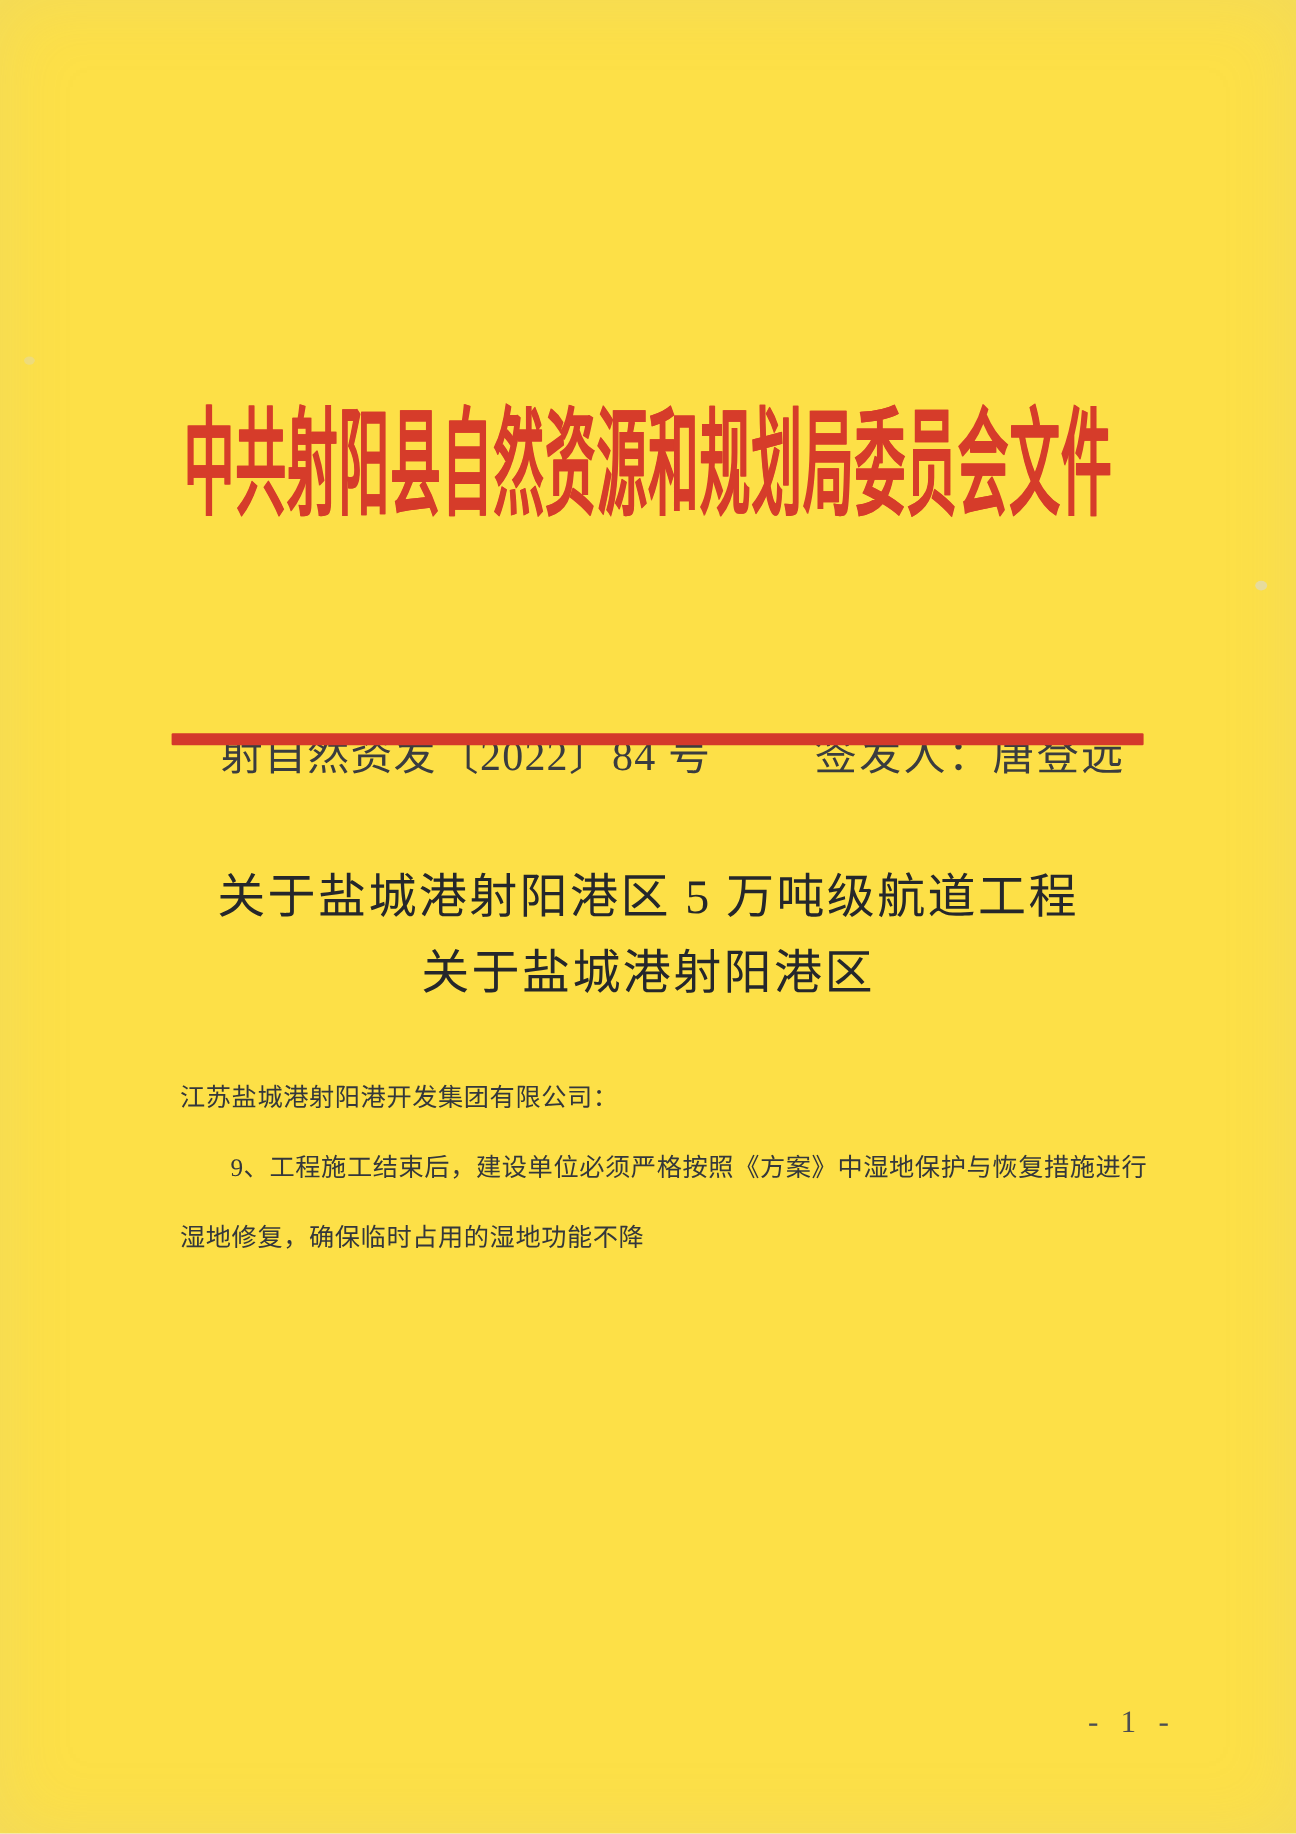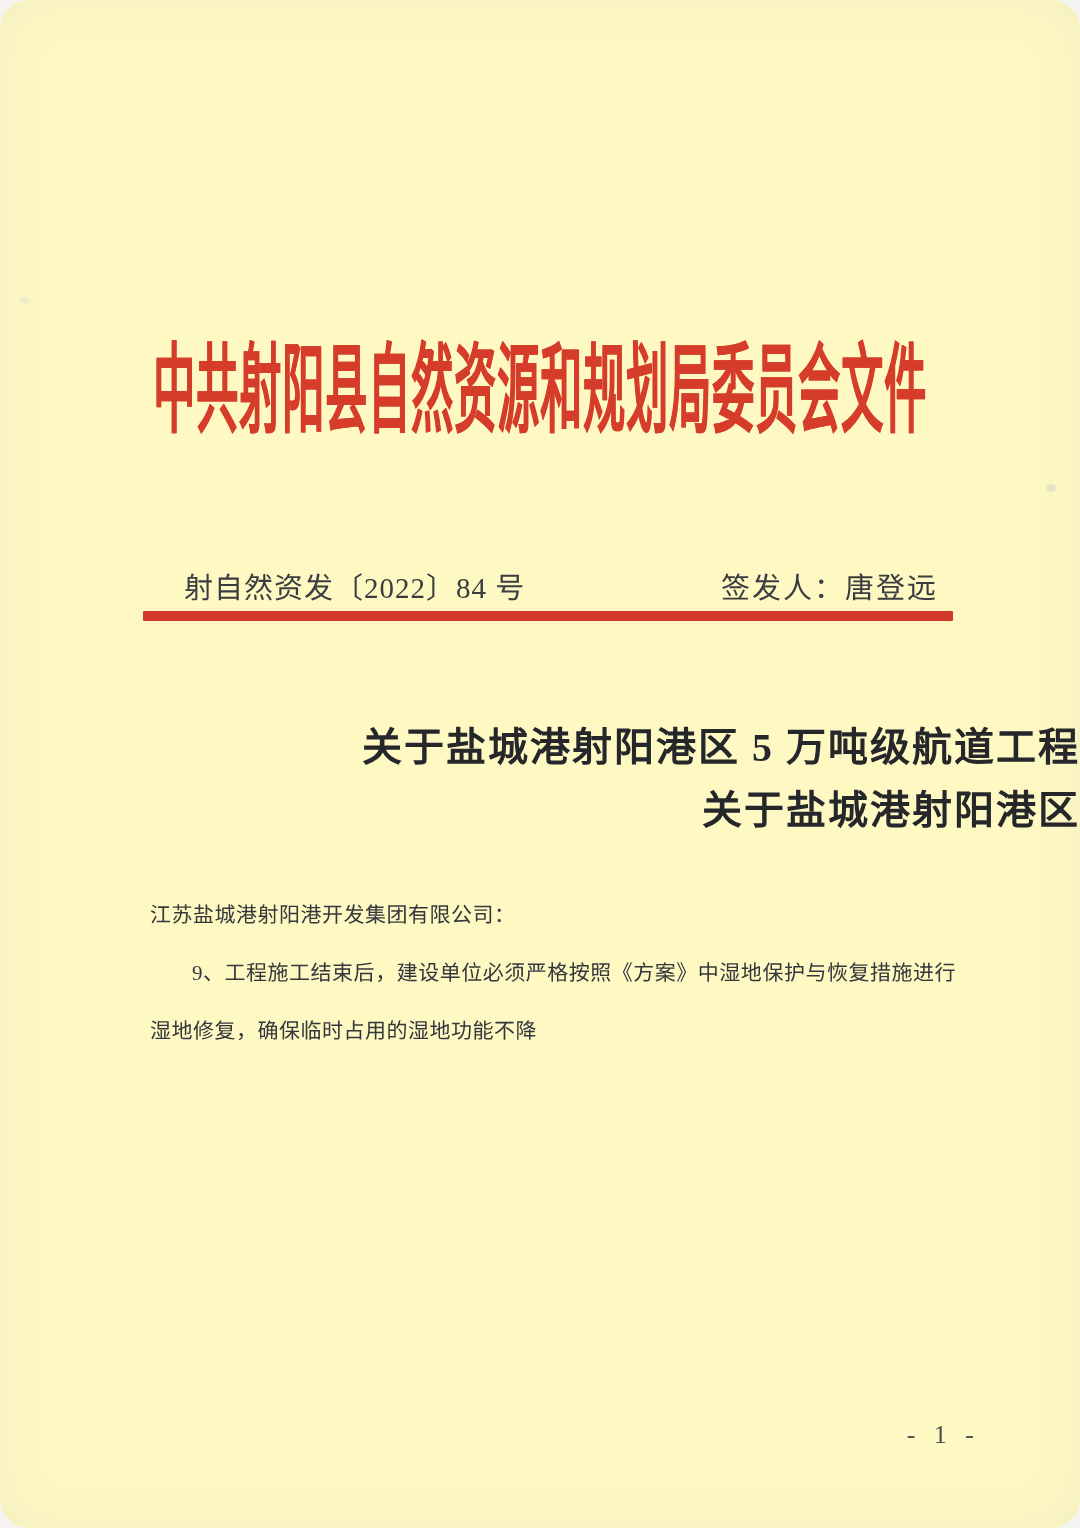--- a/index.html
+++ b/index.html
@@ -8,25 +8,24 @@
     width: 1080px;
     background: #f4f3f1;
     font-family: "Liberation Serif", "DejaVu Serif", serif;
   }
 
   .page {
     position: relative;
     width: 1080px;
     height: 1528px;
     margin: 0 auto;
-    background: #fef9c3;
+    background: #fde047;
     overflow: hidden;
     box-shadow: inset 0 0 60px rgba(190,188,184,0.18);
     color: #2f3134;
-    border-radius: 29px;
   }
 
   
   .letterhead {
     position: absolute;
     top: 342px;
     left: 0;
     width: 100%;
     text-align: center;
     pointer-events: none;
@@ -46,46 +45,46 @@
 
   
   .meta-row {
     position: absolute;
     top: 564px;
     left: 150px;
     width: 800px;
     display: flex;
     justify-content: space-between;
     align-items: baseline;
-    font-size: 29px;
+    font-size: 35px;
     color: #3a3c3f;
     gap: 29px;
   }
   .meta-row .doc-number { padding-left: 34px; letter-spacing: 1px; }
-  .meta-row .issuer { padding-right: 12px; letter-spacing: 2px; }
+  .meta-row .issuer { padding-right: 12px; letter-spacing: 2px; margin-top: 37px; }
 
   
   .red-rule {
     position: absolute;
     top: 611px;
     left: 143px;
     width: 810px;
     height: 10px;
     background: var(--rule-red, #d63c2a);
     border-radius: 1px;
   }
 
   
   .doc-title {
     position: absolute;
     top: 716px;
     left: 0;
     width: 100%;
-    text-align: right;
-    font-weight: bold;
+    text-align: center;
+    font-weight: normal;
     font-size: 40px;
     line-height: 63px;
     letter-spacing: 2px;
     color: #25272b;
   }
 
   
   .body-text {
     position: absolute;
     top: 886px;

